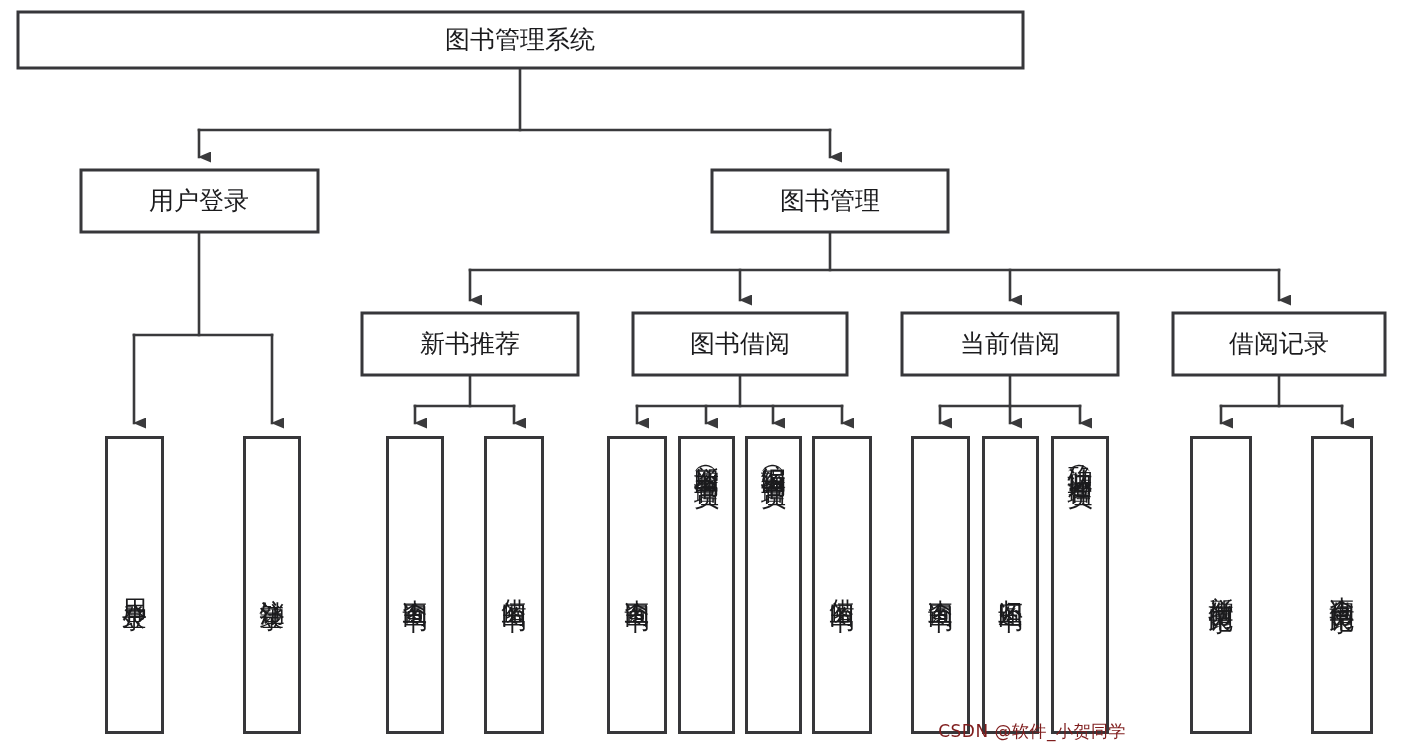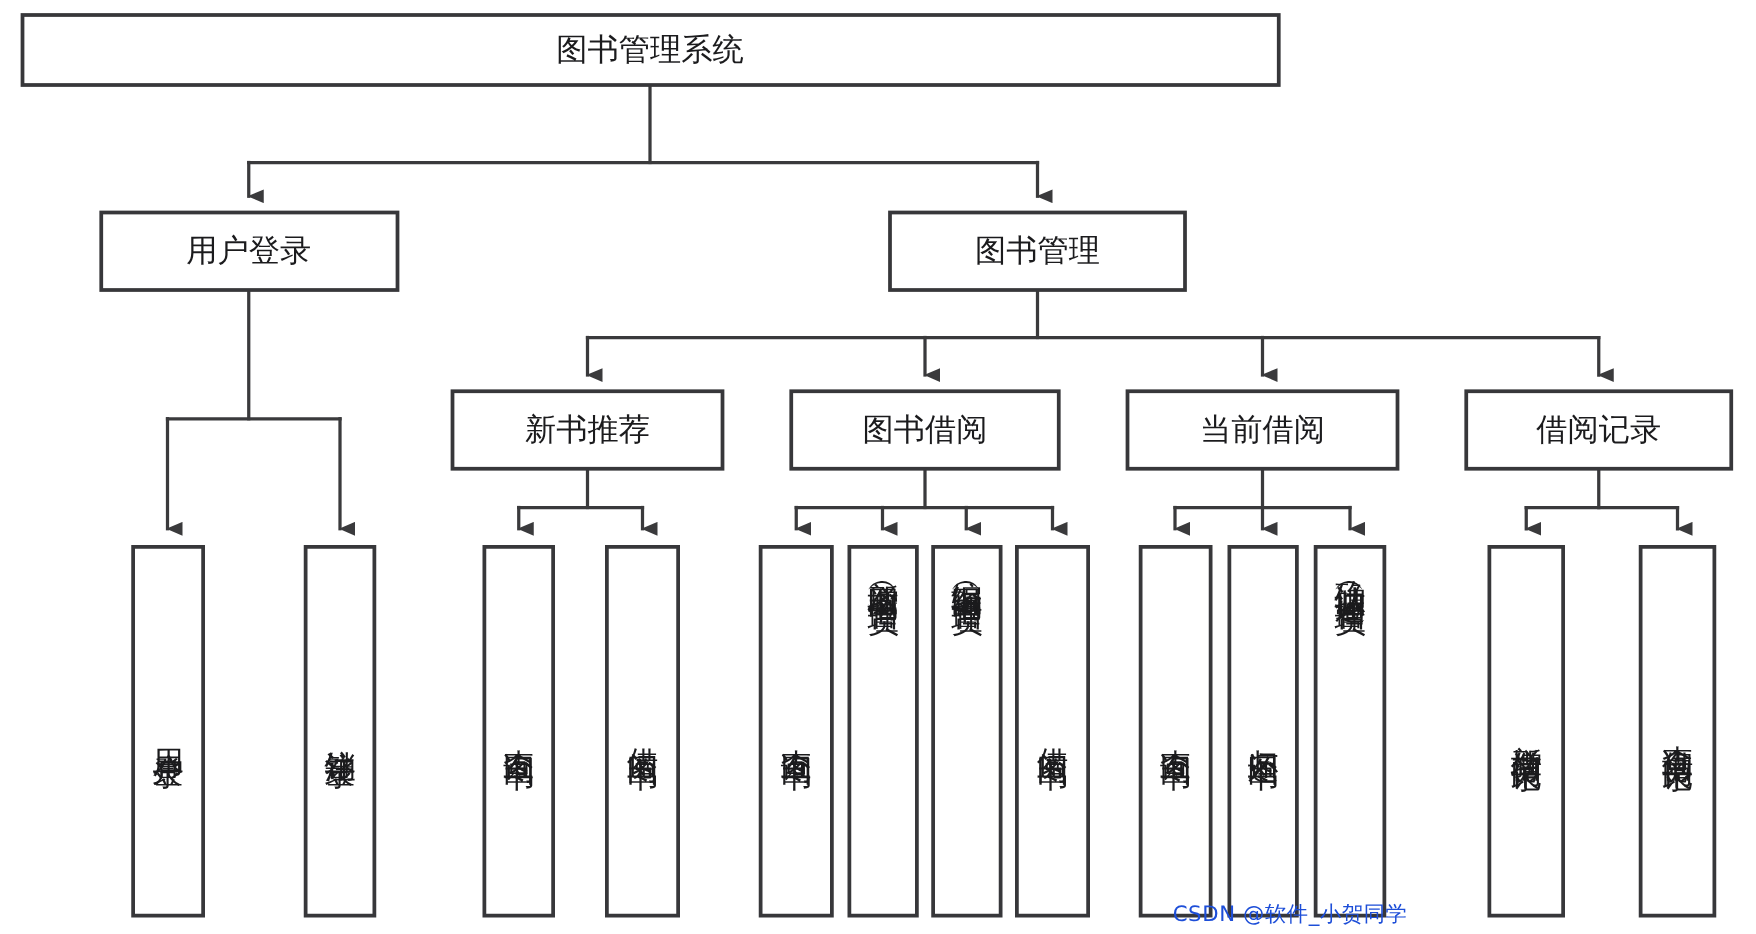--- a/index.html
+++ b/index.html
@@ -68,21 +68,21 @@
     box-sizing: border-box;
     border: 3px solid #37373a;
     background: #ffffff;
   }
   #watermark {
     position: absolute;
     right: 8px;
     bottom: 4px;
     font-family: "DejaVu Sans", "Liberation Sans", sans-serif;
     font-size: 17px;
-    color: #1d4ed8;
+    color: #7f1d1d;
     letter-spacing: 0.5px;
     white-space: nowrap;
   }
 </style>
 </head>
 <body>
 
 <div id="diagram-root">
 
   <svg id="tree-svg" viewBox="0 0 1405 747" xmlns="http://www.w3.org/2000/svg">

